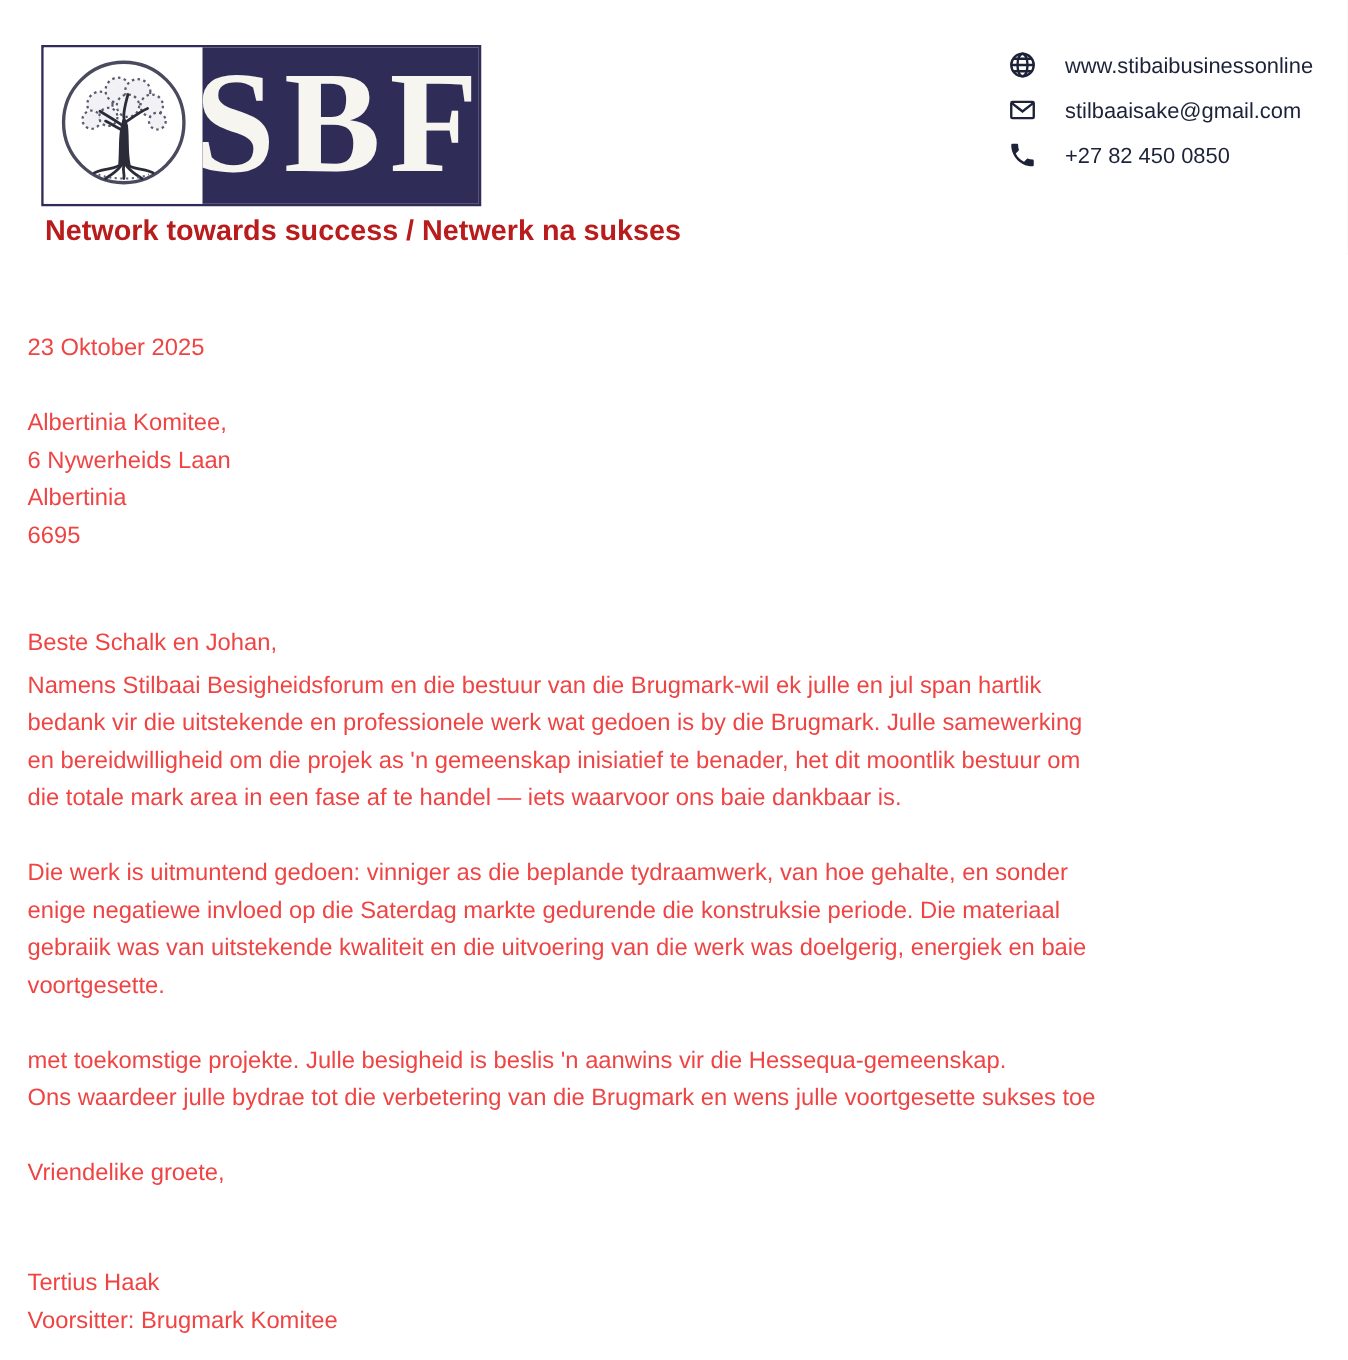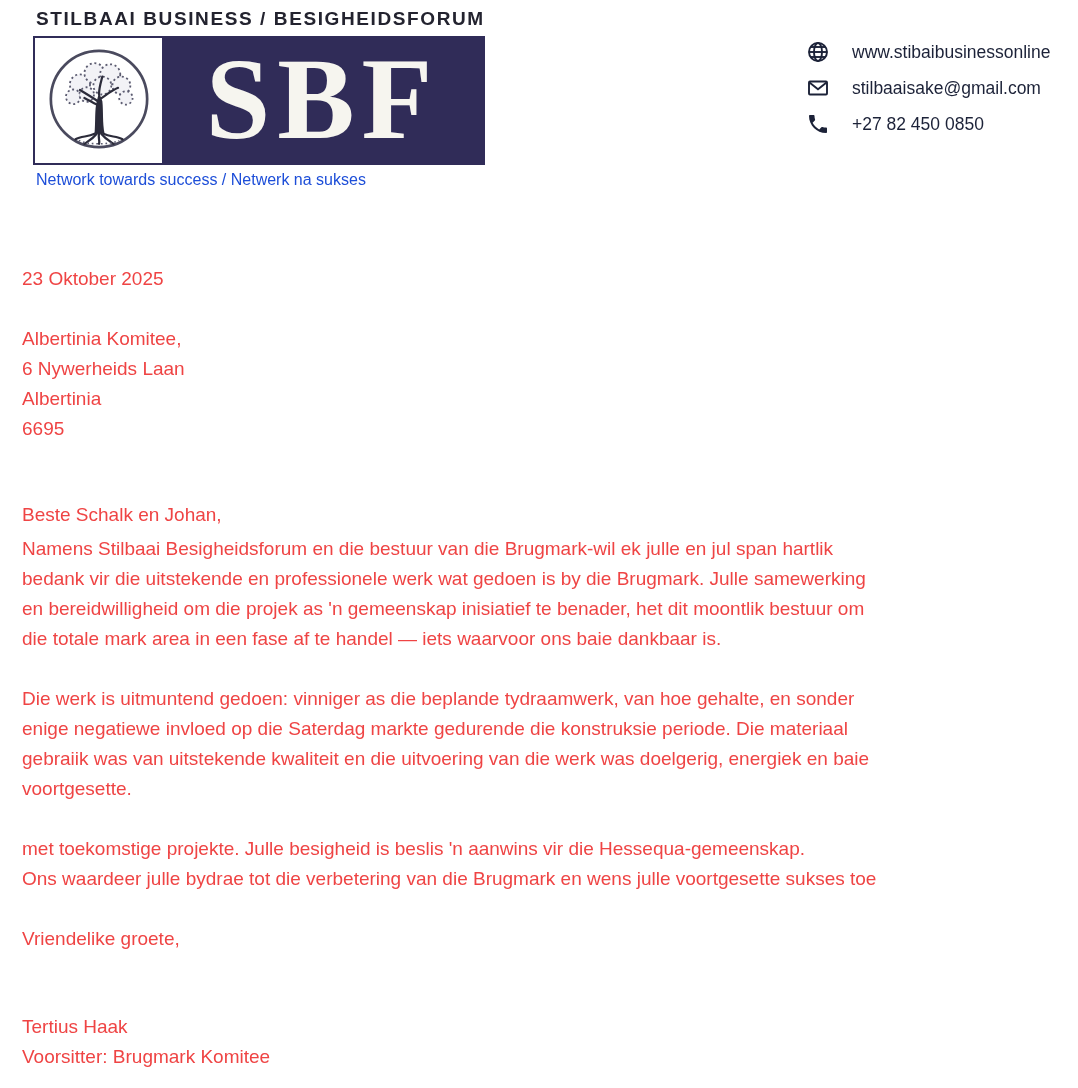--- a/index.html
+++ b/index.html
@@ -20,21 +20,21 @@
     left: 36px; top: 8px;
     font-size: 19px;
     font-weight: 600;
     letter-spacing: 1.6px;
     color: #23232f;
     white-space: nowrap;
   }
   .logo-box {
     position: absolute;
     left: 33px; top: 36px;
-    width: 452px; height: 129px;
+    width: 352px; height: 129px;
     border: 2px solid #302c58;
     box-sizing: border-box;
     display: flex;
   }
   .logo-tree-cell {
     width: 127px;
     background: #ffffff;
     display: flex;
     align-items: center;
     justify-content: center;
@@ -52,23 +52,23 @@
     font-weight: 700;
     font-size: 116px;
     line-height: 1;
     letter-spacing: 7px;
     color: #f6f5ef;
     transform: translateY(-2px);
   }
   .tagline {
     position: absolute;
     left: 36px; top: 171px;
-    font-size: 16px;
-    font-weight: 400;
-    color: #1d4ed8;
+    font-size: 23px;
+    font-weight: 700;
+    color: #b91c1c;
     white-space: nowrap;
   }
 
   
   .contact-block {
     position: absolute;
     left: 806px; top: 38px;
     color: #1c2238;
   }
   .contact-row {
@@ -106,21 +106,20 @@
   .pos-para3     { top: 834px; }
   .pos-closing   { top: 924px; }
   .pos-signame   { top: 1012px; }
   .pos-sigtitle  { top: 1042px; }
 </style>
 </head>
 <body>
 
 <div class="page">
 
-  <div class="org-line">STILBAAI BUSINESS / BESIGHEIDSFORUM</div>
 
   <div class="logo-box">
     <div class="logo-tree-cell">
       <span>
         <svg width="112" height="112" viewBox="0 0 100 100">
           <circle cx="50" cy="50" r="43" fill="none" stroke="#4a4a5e" stroke-width="2.4"></circle>
 
           <g fill="#f2f2f6" stroke="#5b5b70" stroke-width="1.6" stroke-dasharray="1.8 2.4">
             <circle cx="33" cy="37" r="9"></circle>
             <circle cx="46" cy="27" r="9"></circle>

